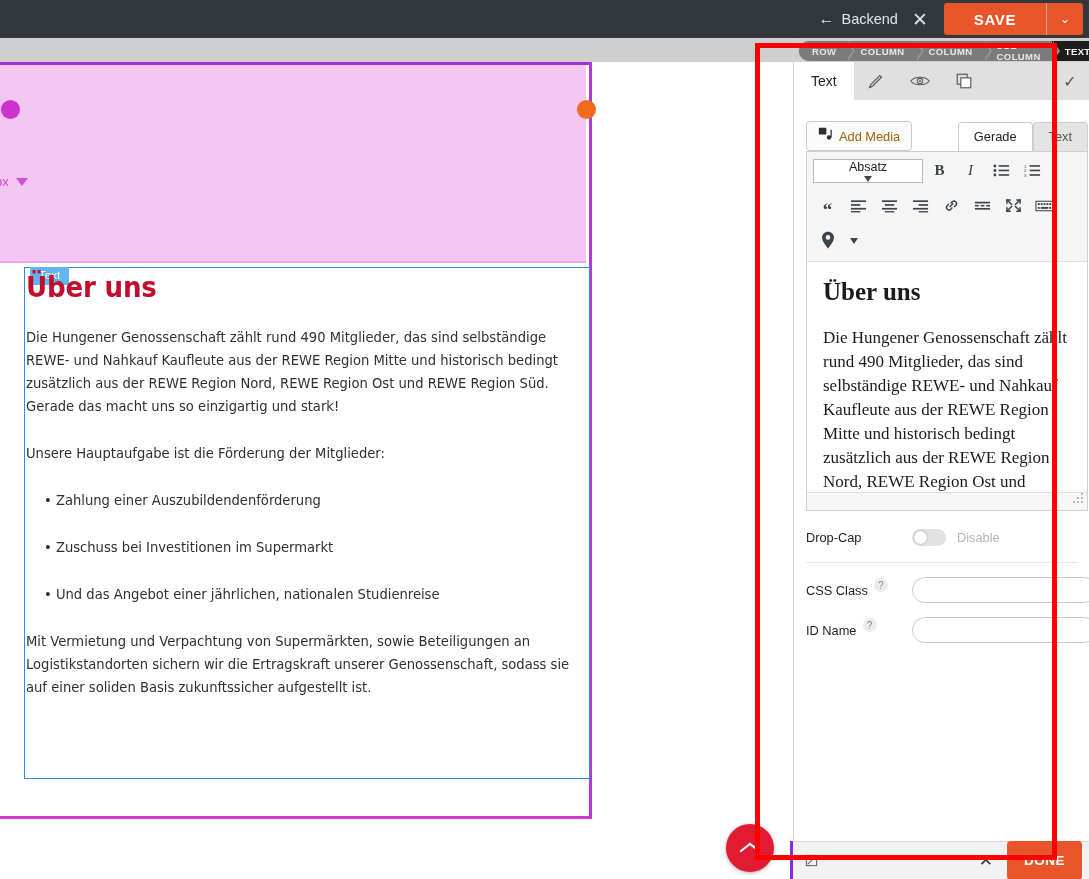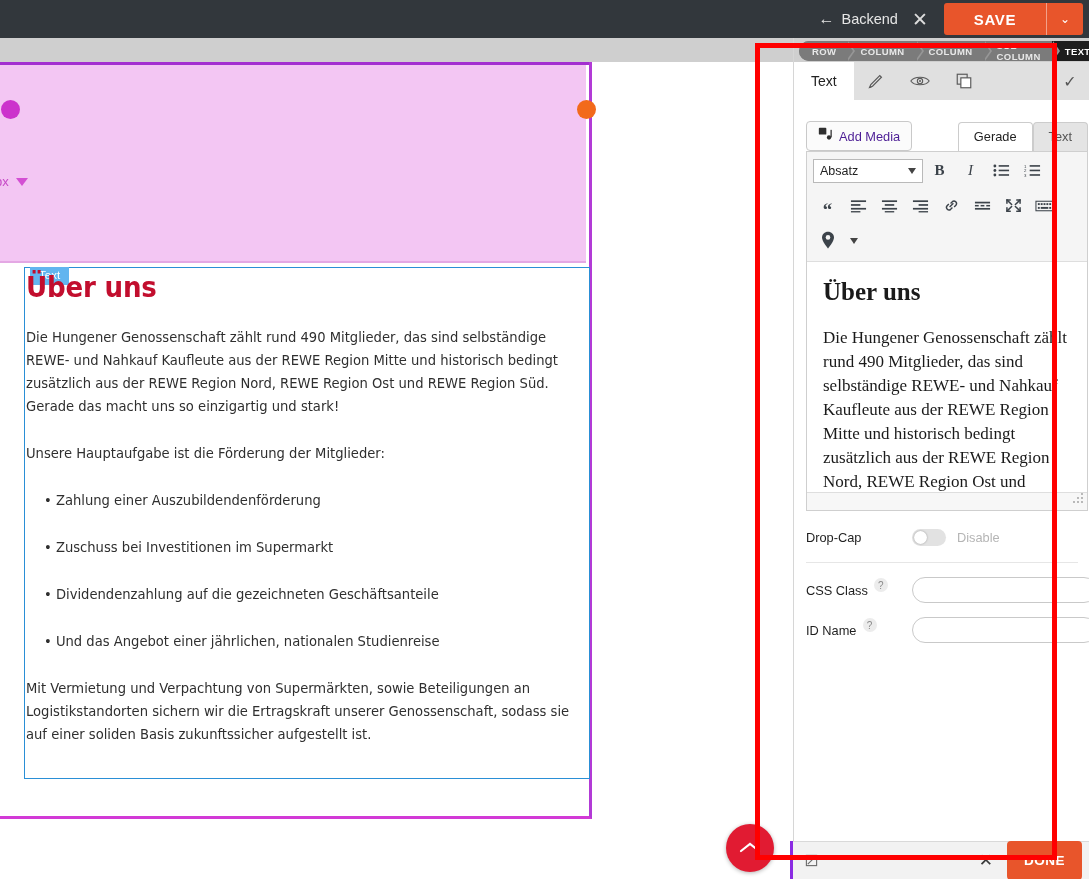--- a/index.html
+++ b/index.html
@@ -184,40 +184,40 @@
   }
 
   
   .media-row {
     display: flex; align-items: flex-end; padding: 17px 0 0 12px;
     position: relative; height: 34px;
   }
   .add-media {
     display: flex; align-items: center; gap: 6px;
     border: 1px solid #c9c9c9; border-radius: 4px; background: #fbfbfb;
-    padding: 5px 11px; font-size: 12.8px; color: #4c1d95; cursor: pointer;
+    padding: 5px 11px; font-size: 12.8px; color: #a16207; cursor: pointer;
   }
   .vt-tabs { position: absolute; right: 2px; bottom: 0; display: flex; align-items: flex-end; }
   .vt-tab {
     font-size: 12.8px; color: #555; padding: 6px 15px 7px 15px;
     border: 1px solid #ccc; border-bottom: none;
     border-radius: 4px 4px 0 0; background: #e4e4e4; cursor: pointer;
   }
   .vt-tab.active { background: #ffffff; color: #222; }
 
   
   .editor {
     margin: 0 2px 0 12px; border: 1px solid #cfcfcf; background: #fff;
   }
   .ed-toolbar { background: #f5f5f5; border-bottom: 1px solid #dedede; padding: 5px 6px 3px 6px; }
   .ed-rowline { display: flex; align-items: center; gap: 2px; margin-bottom: 4px; flex-wrap: nowrap; }
   .ed-select {
     display: flex; align-items: center; justify-content: space-between;
     width: 110px; height: 24px; background: #fff; border: 1px solid #b9b9b9;
-    font-size: 12.5px; color: #222; padding: 0 6px; box-sizing: border-box; cursor: pointer;
+    font-size: 12.5px; color: #222; padding: 0 6px; box-sizing: border-box; cursor: pointer; flex-direction: column;
   }
   .ed-caret {
     width: 0; height: 0; border-left: 4.5px solid transparent;
     border-right: 4.5px solid transparent; border-top: 6px solid #444;
   }
   .ed-btn {
     width: 29px; height: 27px; display: flex; align-items: center;
     justify-content: center; cursor: pointer; color: #3c434a;
   }
   .ed-content {
@@ -322,21 +322,20 @@
     <div class="module-badge">Text</div>
 
     <div class="canvas-h1">Über uns</div>
 
     <div class="canvas-body">
       <p>Die Hungener Genossenschaft zählt rund 490 Mitglieder, das sind selbständige REWE- und Nahkauf Kaufleute aus der REWE Region Mitte und historisch bedingt zusätzlich aus der REWE Region Nord, REWE Region Ost und REWE Region Süd. Gerade das macht uns so einzigartig und stark!</p>
       <p>Unsere Hauptaufgabe ist die Förderung der Mitglieder:</p>
       <ul>
         <li>Zahlung einer Auszubildendenförderung</li>
         <li>Zuschuss bei Investitionen im Supermarkt</li>
-        <li>Dividendenzahlung auf die gezeichneten Geschäftsanteile</li>
         <li>Und das Angebot einer jährlichen, nationalen Studienreise</li>
       </ul>
       <p>Mit Vermietung und Verpachtung von Supermärkten, sowie Beteiligungen an Logistikstandorten sichern wir die Ertragskraft unserer Genossenschaft, sodass sie auf einer soliden Basis zukunftssicher aufgestellt ist.</p>
     </div>
 
   </div>
 
   <div class="canvas-bottombar"></div>
   <div class="canvas-bb-left-edge"></div>
 

